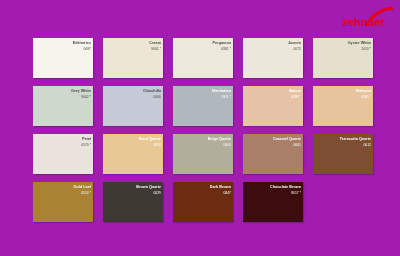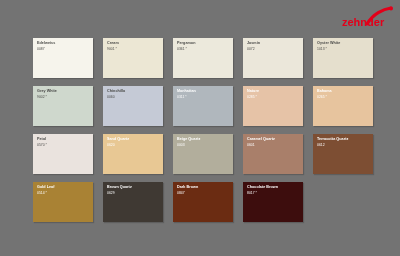--- a/index.html
+++ b/index.html
@@ -89,21 +89,21 @@
   .label-light .sw-code { color: #ffffff; }
 
   .empty-cell {
     width: 60px;
     height: 40px;
   }
 </style>
 </head>
 <body style="background-color: rgb(247, 246, 244);">
 
-<div id="page" style="background-color: #737373;">
+<div id="page" style="background-color: #a21caf; text-align: right;">
 
   <div class="logo-wrap">
     <svg class="logo-svg" viewBox="0 0 112 52">
       <path d="M58 36 C70 16, 90 6, 106 4" stroke="#e2001a" stroke-width="6" fill="none" stroke-linecap="round"></path>
       <circle cx="106" cy="5" r="4" fill="#e2001a"></circle>
       <text x="8" y="40" font-family="Liberation Sans, sans-serif" font-size="22" font-weight="bold" fill="#e2001a">zehnder</text>
     </svg>
   </div>
 
   <div class="grid">

